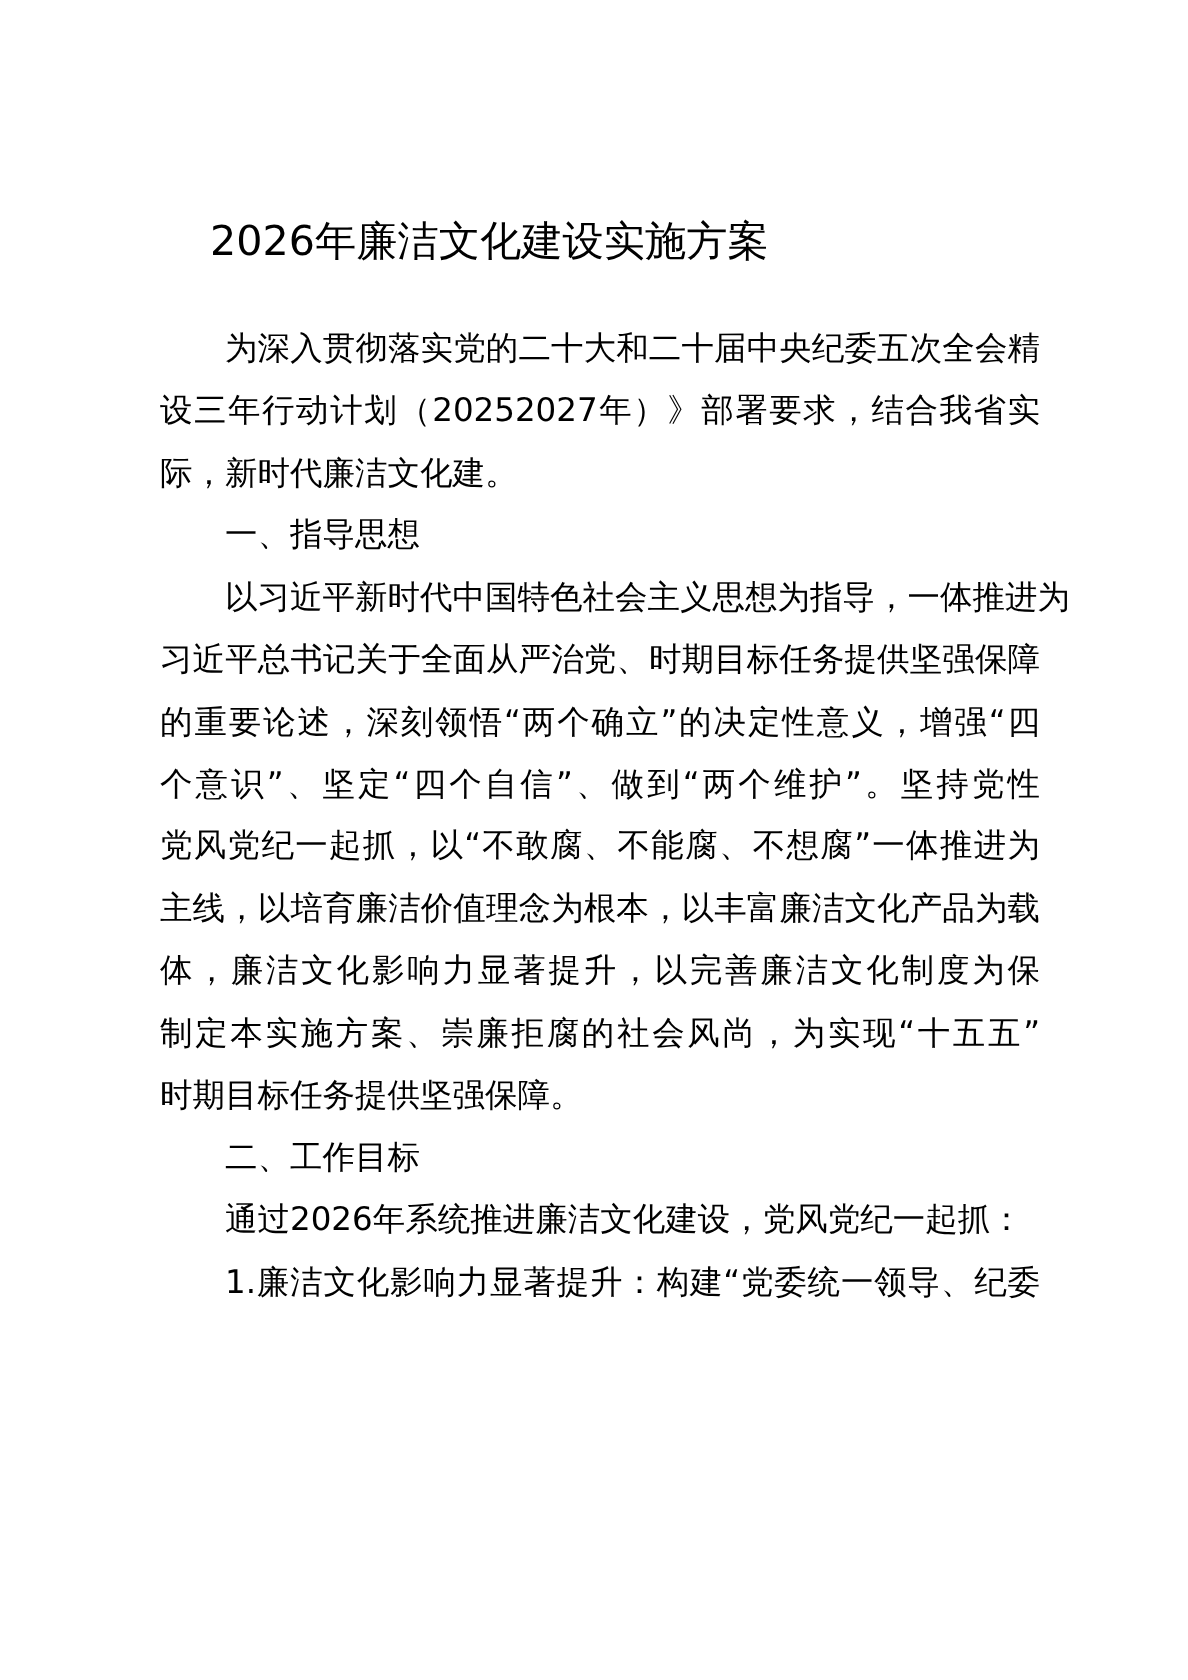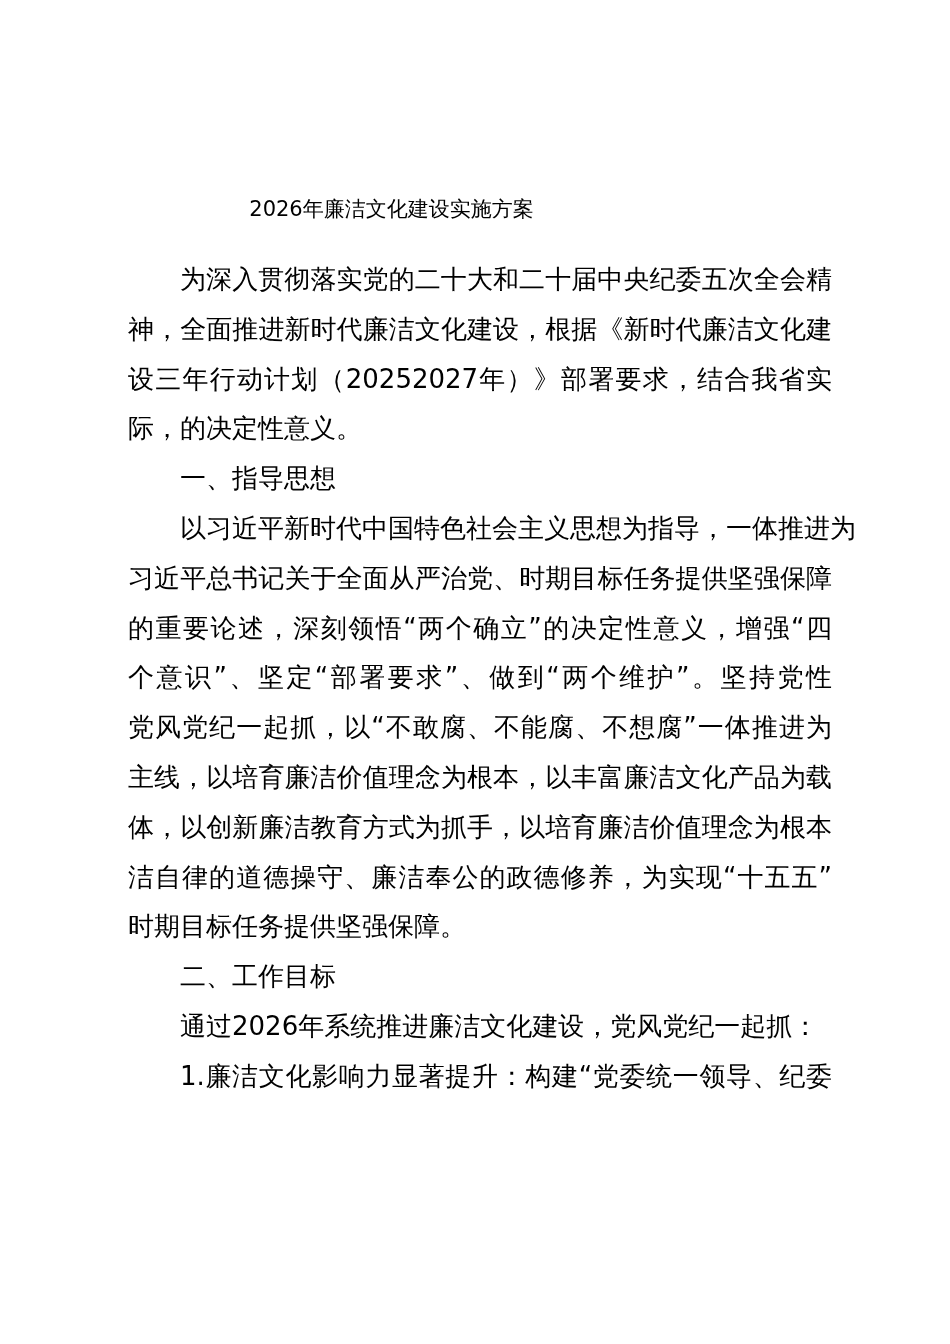--- a/index.html
+++ b/index.html
@@ -17,25 +17,25 @@
     }
     .page {
       position: absolute;
       left: 0; top: 0;
       width: 950px;
       height: 1344px;
       background: #ffffff;
     }
     .doc-title {
       position: absolute;
-      top: 184px;
+      top: 168px;
       left: 0;
       width: 783px;
       text-align: center;
-      font-size: 21px;
+      font-size: 33px;
       line-height: 50px;
       letter-spacing: 0px;
       white-space: nowrap;
     }
     .body {
       position: absolute;
       left: 128px;
       top: 255px;
       width: 704px;
       font-size: 26px;
@@ -52,30 +52,29 @@
     .line.last { text-align-last: left; }
   </style>
 </head>
 <body>
 
 <div class="page">
   <div class="doc-title">2026年廉洁文化建设实施方案</div>
 
   <div class="body">
     <span class="line indent">为深入贯彻落实党的二十大和二十届中央纪委五次全会精</span>
-    <span class="line">神，全面推进新时代廉洁文化建设，根据《新时代廉洁文化建</span>
     <span class="line">设三年行动计划（20252027年）》部署要求，结合我省实</span>
-    <span class="line last">际，的决定性意义。</span>
+    <span class="line last">际，新时代廉洁文化建。</span>
     <span class="line indent last">一、指导思想</span>
     <span class="line indent">以习近平新时代中国特色社会主义思想为指导，一体推进为</span>
     <span class="line">习近平总书记关于全面从严治党、时期目标任务提供坚强保障</span>
     <span class="line">的重要论述，深刻领悟“两个确立”的决定性意义，增强“四</span>
-    <span class="line">个意识”、坚定“部署要求”、做到“两个维护”。坚持党性</span>
+    <span class="line">个意识”、坚定“四个自信”、做到“两个维护”。坚持党性</span>
     <span class="line">党风党纪一起抓，以“不敢腐、不能腐、不想腐”一体推进为</span>
     <span class="line">主线，以培育廉洁价值理念为根本，以丰富廉洁文化产品为载</span>
-    <span class="line">体，以创新廉洁教育方式为抓手，以培育廉洁价值理念为根本</span>
-    <span class="line">洁自律的道德操守、廉洁奉公的政德修养，为实现“十五五”</span>
+    <span class="line">体，廉洁文化影响力显著提升，以完善廉洁文化制度为保</span>
+    <span class="line">制定本实施方案、崇廉拒腐的社会风尚，为实现“十五五”</span>
     <span class="line last">时期目标任务提供坚强保障。</span>
     <span class="line indent last">二、工作目标</span>
     <span class="line indent last">通过2026年系统推进廉洁文化建设，党风党纪一起抓：</span>
     <span class="line indent">1.廉洁文化影响力显著提升：构建“党委统一领导、纪委</span>
   </div>
 </div>
 
 </body></html>

